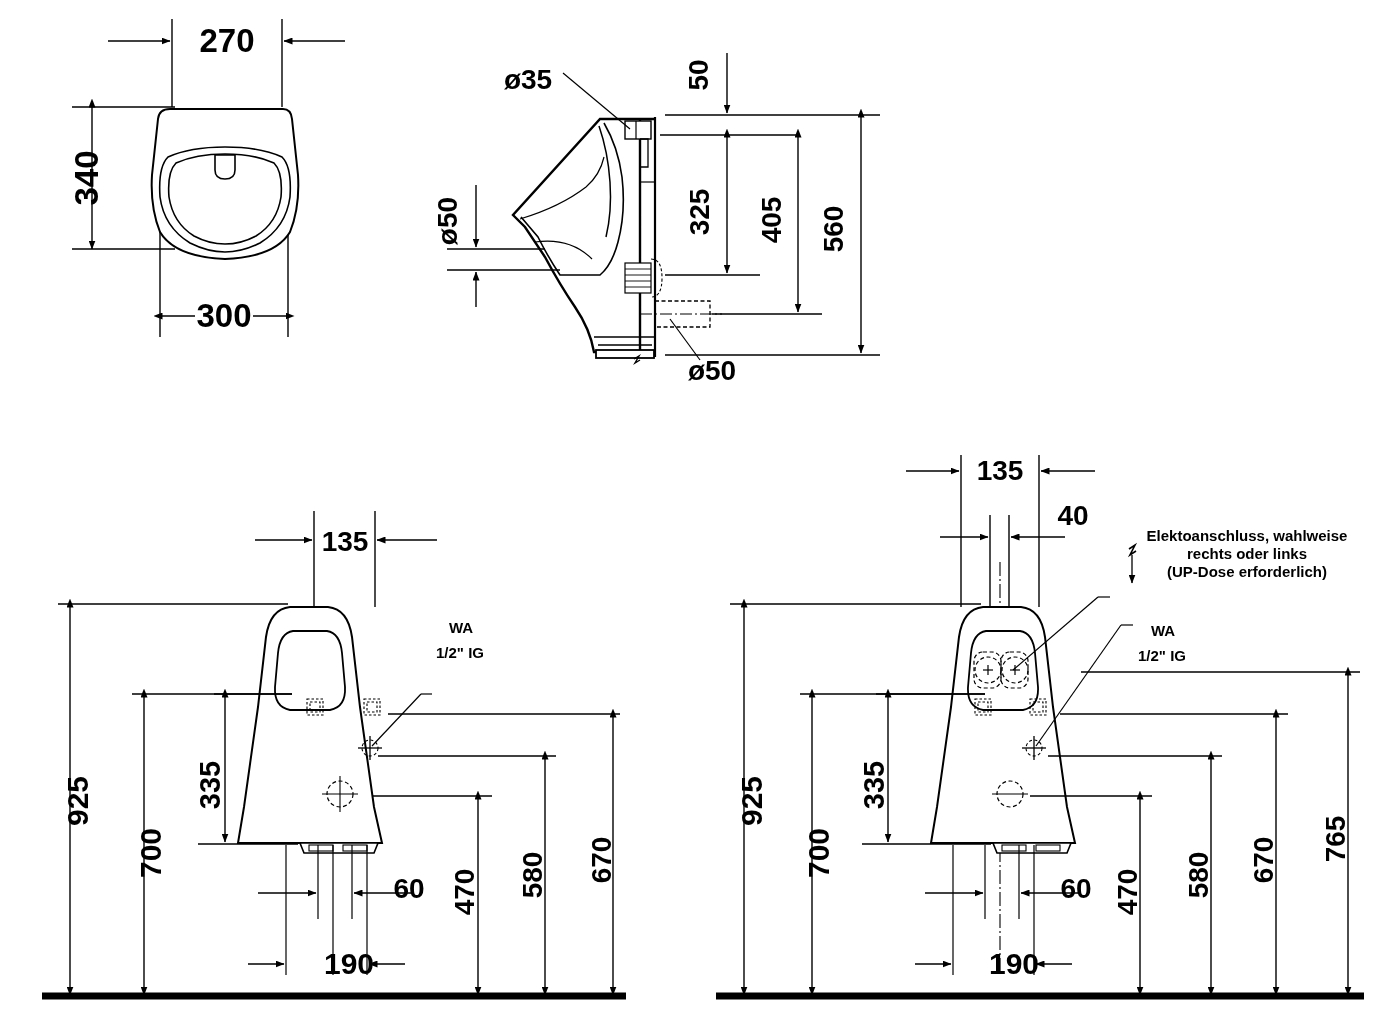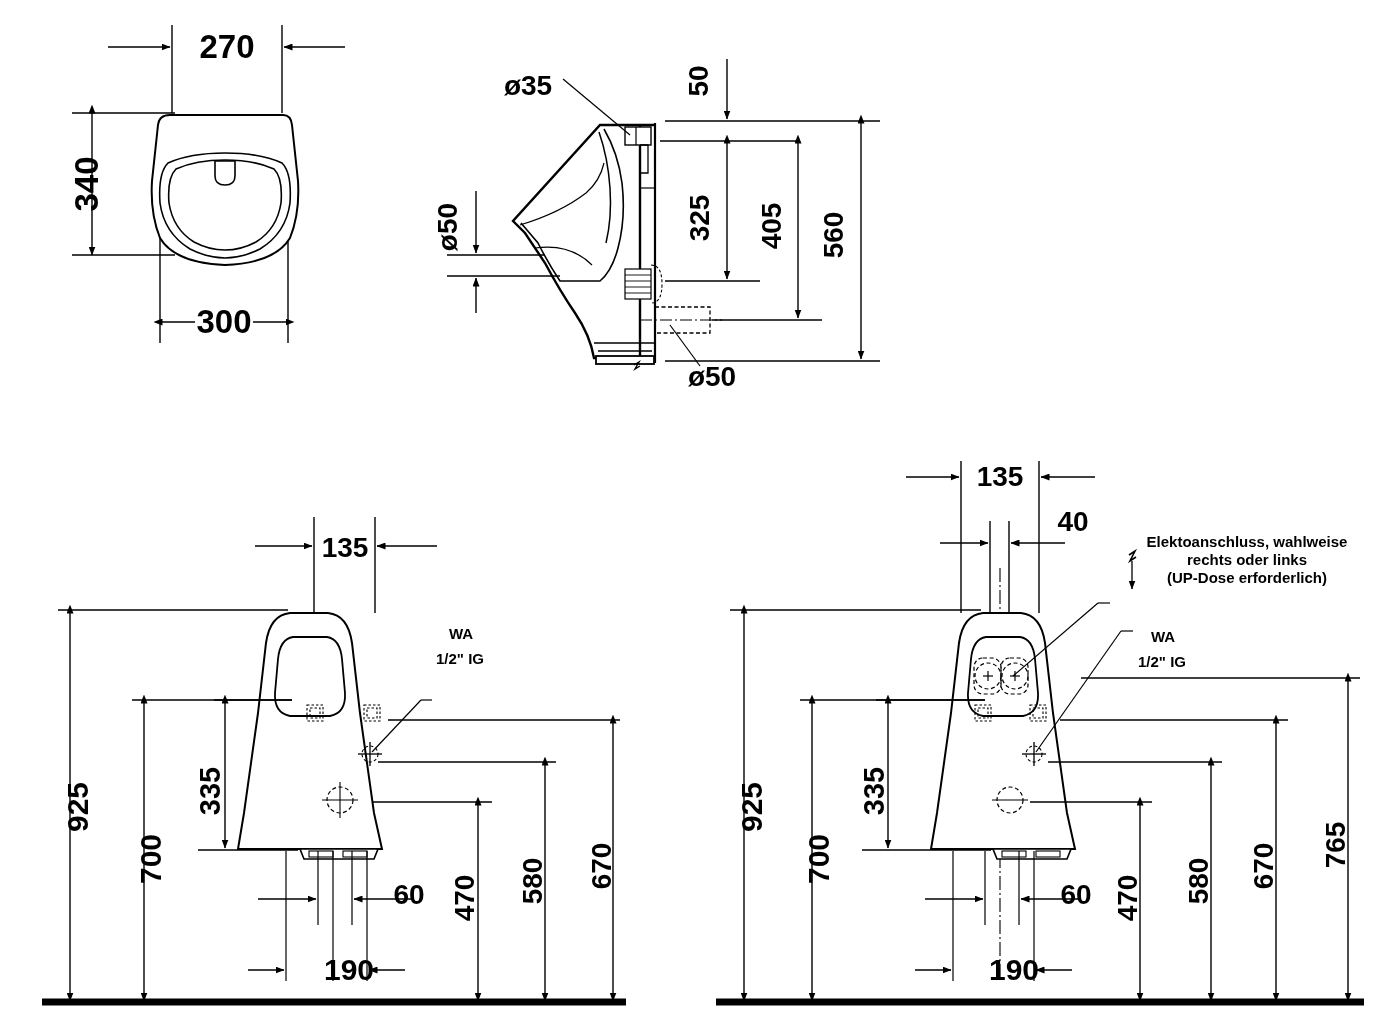--- a/index.html
+++ b/index.html
@@ -9,21 +9,21 @@
   }
   body {
     width: 1400px;
     height: 1010px;
     font-family: "Liberation Sans", sans-serif;
     position: relative;
     overflow: hidden;
   }
   #sheet {
     position: absolute;
-    left: 0; top: 13px;
+    left: 0; top: 7px;
     width: 1400px;
     height: 810px;
   }
   svg { display: block; }
   .dimtext {
     font-family: "Liberation Sans", sans-serif;
     font-weight: bold;
     fill: #000;
   }
   .note {

